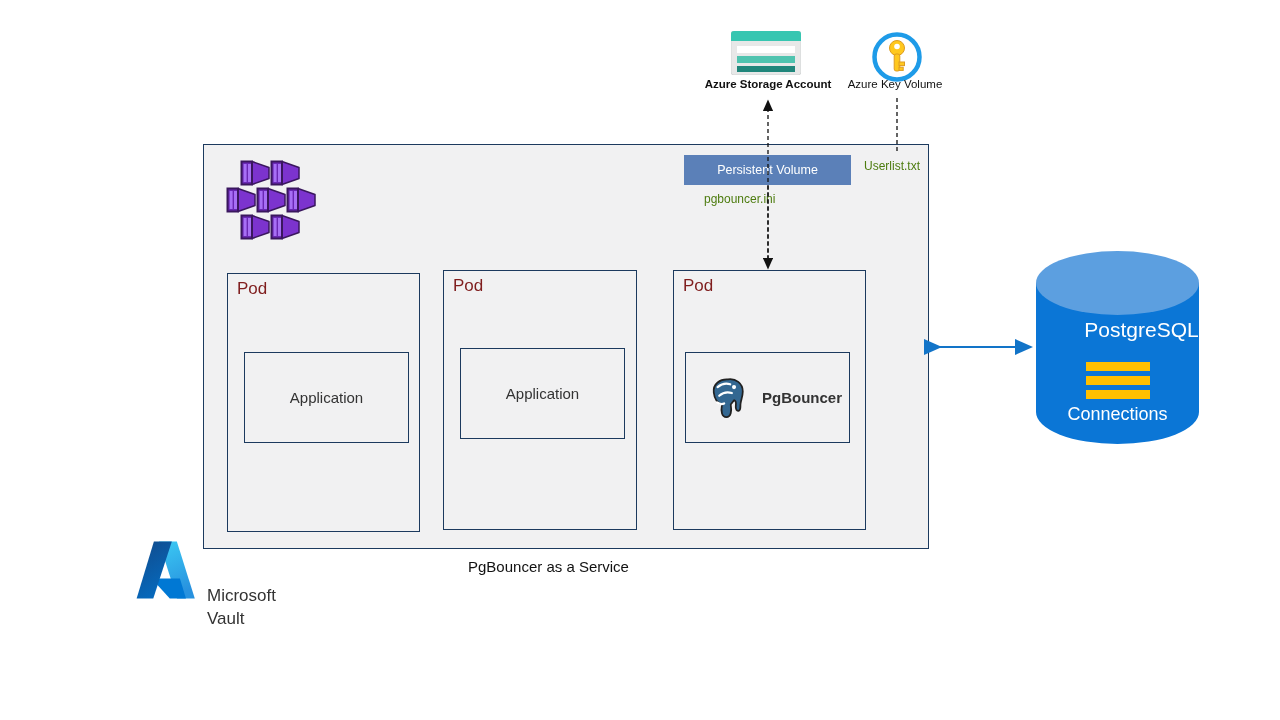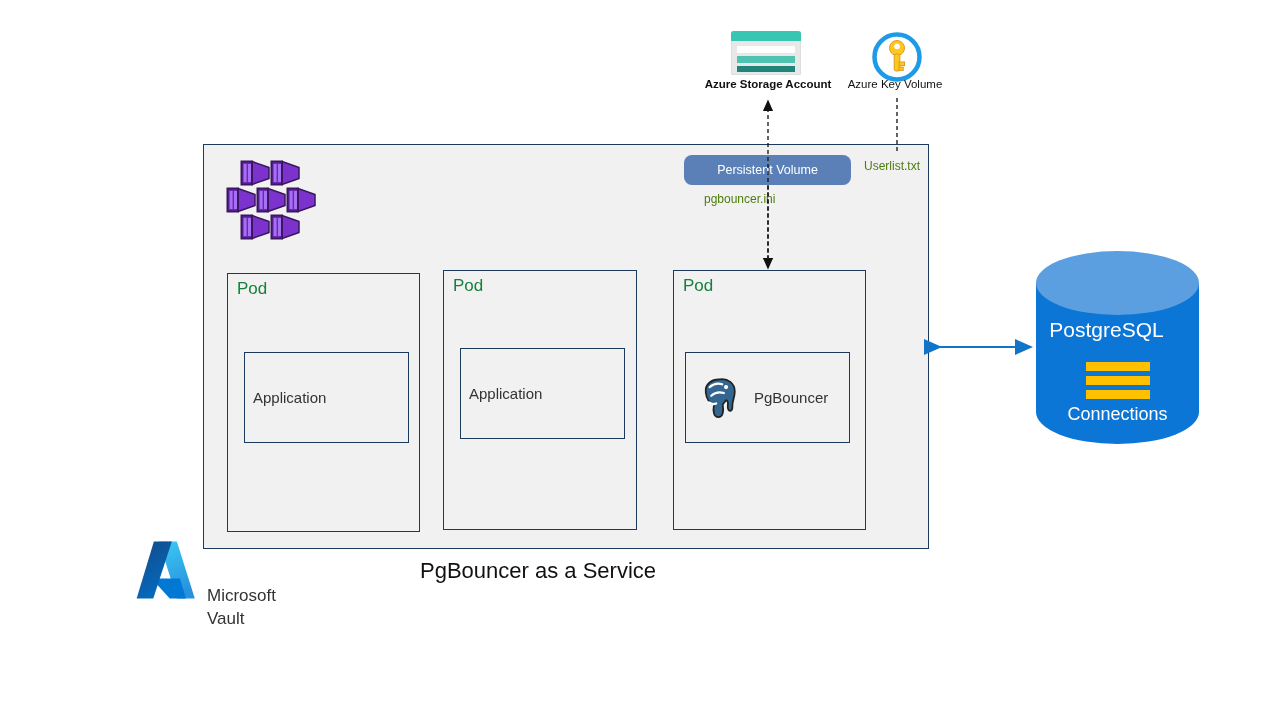--- a/index.html
+++ b/index.html
@@ -9,38 +9,38 @@
   }
   .abs{position:absolute;}
   
   .cluster-box{
     left:203px;top:144px;width:726px;height:405px;
     background:#F1F1F2;border:1.6px solid #1C3A5E;box-sizing:border-box;
   }
   .pod{
     position:absolute;border:1.4px solid #1C3A5E;box-sizing:border-box;background:transparent;
   }
-  .pod-label{position:absolute;left:9px;top:5px;font-size:17px;color:#15803d;}
+  .pod-label{position:absolute;left:9px;top:5px;font-size:17px;color:#7f1d1d;}
   .inner-box{
     position:absolute;border:1.3px solid #1C3A5E;box-sizing:border-box;
-    display:flex;align-items:center;font-size:15px;color:#333;padding-left:8px;
+    display:flex;align-items:center;justify-content:center;font-size:15px;color:#333;
   }
-  .pgb-inner{justify-content:flex-start;padding-left:12px;}
+  .pgb-inner{justify-content:flex-start;padding-left:20px;font-weight:bold;}
   .pgb-text{margin-left:12px;font-size:15px;color:#333;}
   .pv-box{
     left:684px;top:155px;width:167px;height:30px;background:#5B80B8;
     display:flex;align-items:center;justify-content:center;
-    color:#ffffff;font-size:12.5px;border-radius:8px;
+    color:#ffffff;font-size:12.5px;
   }
   .file-label{font-size:12px;color:#4d7c0f;}
   .icon-label{font-size:11.5px;color:#111;text-align:center;}
   .db-text{color:#ffffff;text-align:center;}
   .bar{position:absolute;background:#FFC000;width:64px;height:9px;}
   .brand-text{font-size:17px;color:#333;line-height:23px;}
-  .title-text{font-size:22px;color:#111;}
+  .title-text{font-size:15px;color:#111;margin-left:48px;}
   svg{display:block;}
   .overlay{pointer-events:none;z-index:10;}
 </style>
 </head>
 <body>
 
 <div id="stage">
 
   <svg class="abs" style="left:731px;top:31px;" width="70" height="44" viewBox="0 0 70 44">
     <rect x="0" y="0" width="70" height="44" rx="3" fill="#E7E8E8" stroke="#CFD2D2" stroke-width="0.8"></rect>
@@ -118,21 +118,21 @@
         <circle cx="25.5" cy="11" r="1.9" fill="#ffffff"></circle>
       </svg>
       <span class="pgb-text">PgBouncer</span>
     </div>
   </div>
 
   <svg class="abs" style="left:1031px;top:245px;" width="175" height="205" viewBox="0 0 175 205">
     <path d="M5,38 v129 a81.5,32 0 0 0 163,0 v-129 Z" fill="#0B76D6"></path>
     <ellipse cx="86.5" cy="38" rx="81.5" ry="32" fill="#5C9FE0"></ellipse>
   </svg>
-  <div class="abs db-text" style="left:1025px;top:318px;width:163px;font-size:21px;">PostgreSQL</div>
+  <div class="abs db-text" style="left:1060px;top:318px;width:163px;font-size:21px;">PostgreSQL</div>
   <div>
     <div class="abs bar" style="left:1086px;top:362px;"></div>
     <div class="abs bar" style="left:1086px;top:376px;"></div>
     <div class="abs bar" style="left:1086px;top:390px;"></div>
   </div>
   <div class="abs db-text" style="left:1036px;top:404px;width:163px;font-size:18px;">Connections</div>
 
   <svg class="abs" style="left:131px;top:537px;" width="66" height="66" viewBox="0 0 96 96">
     <defs>
       <linearGradient id="azL" x1="0" y1="0" x2="0.4" y2="1">

